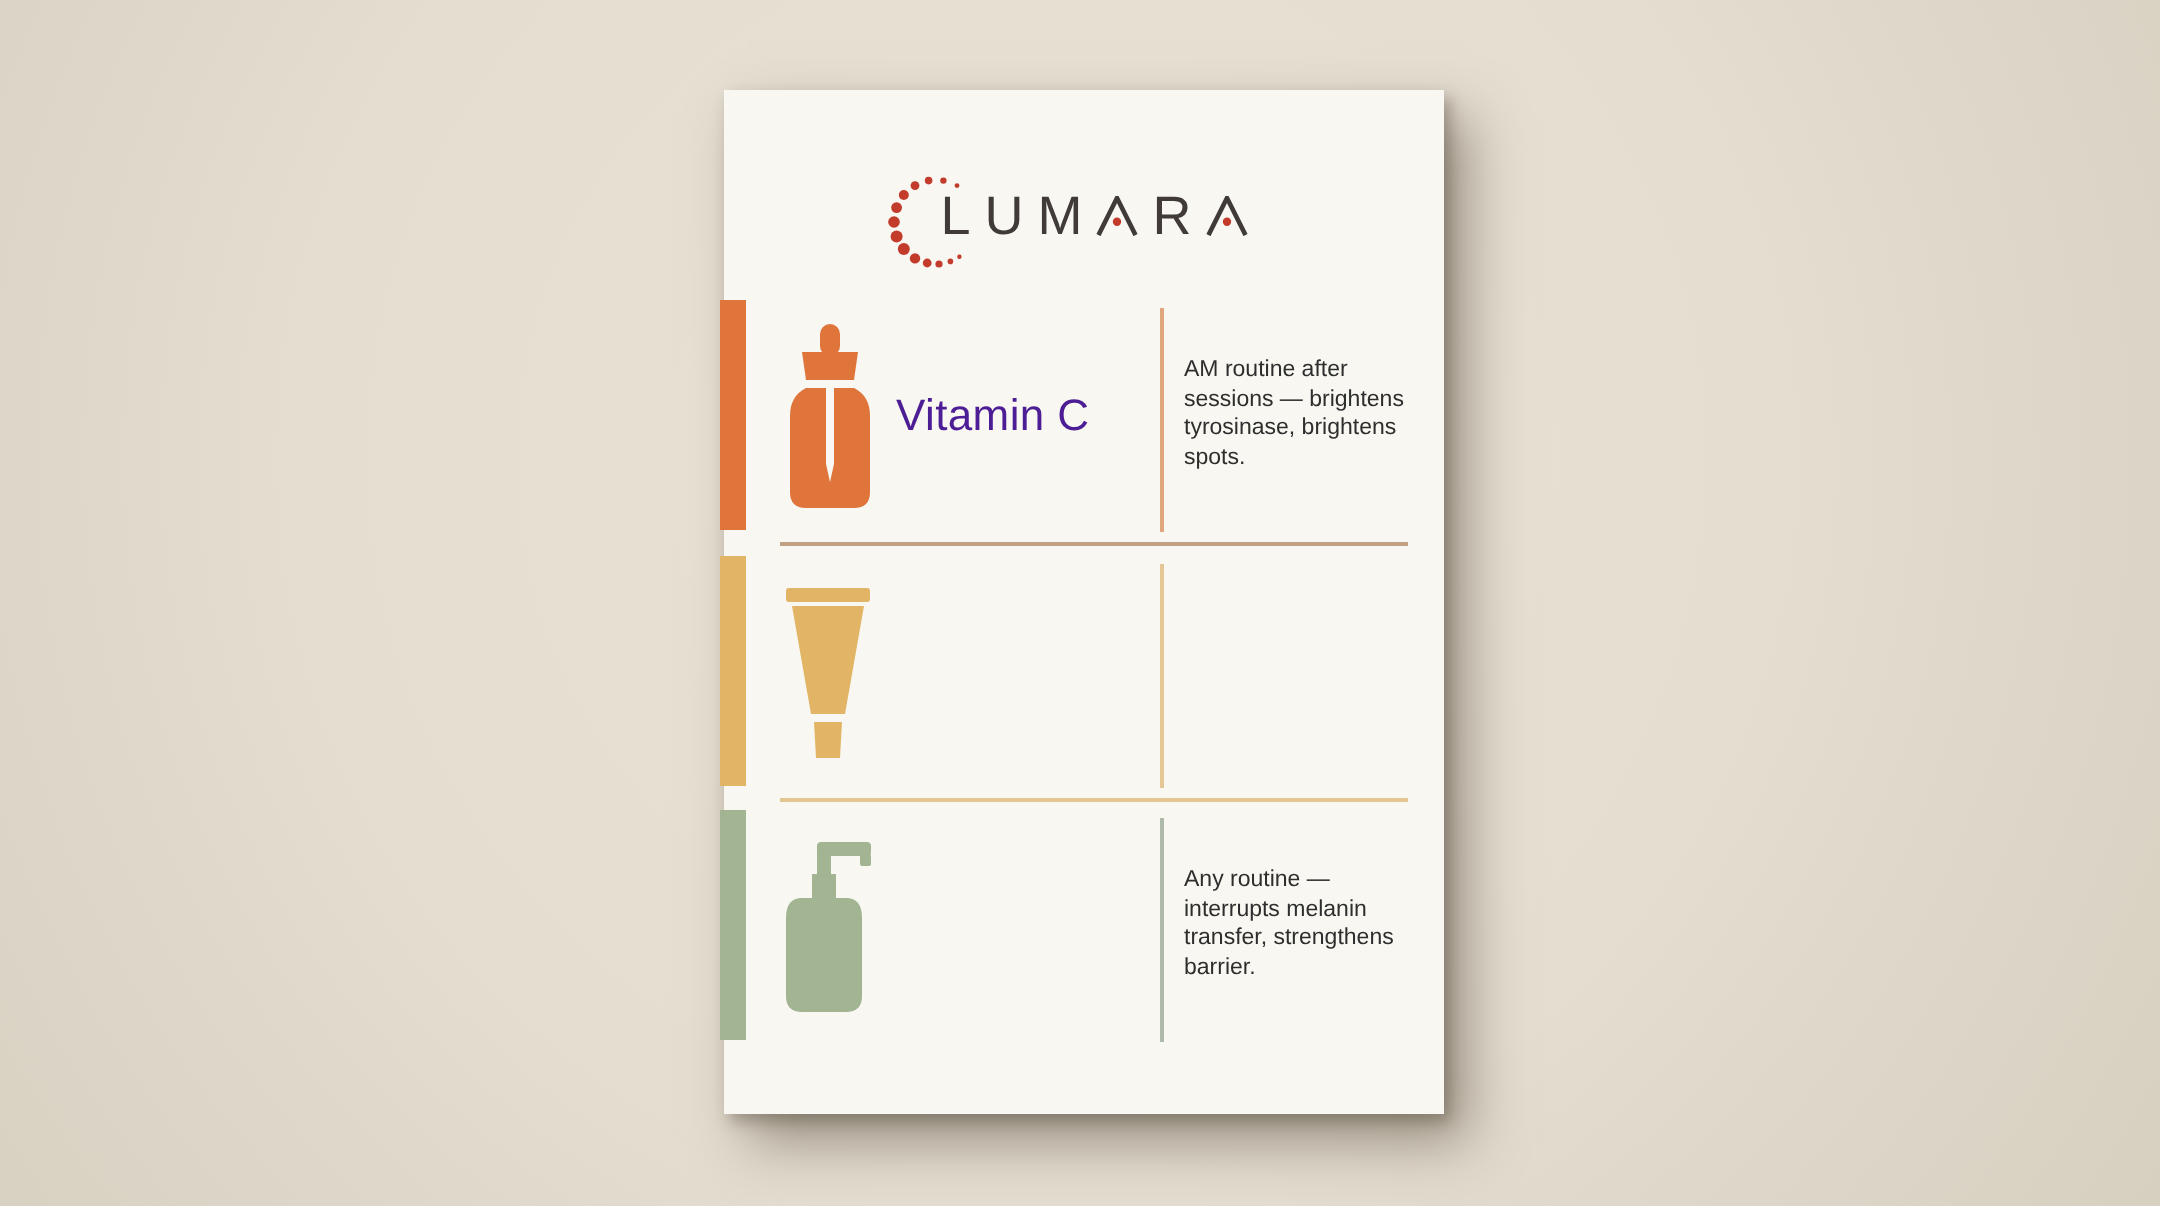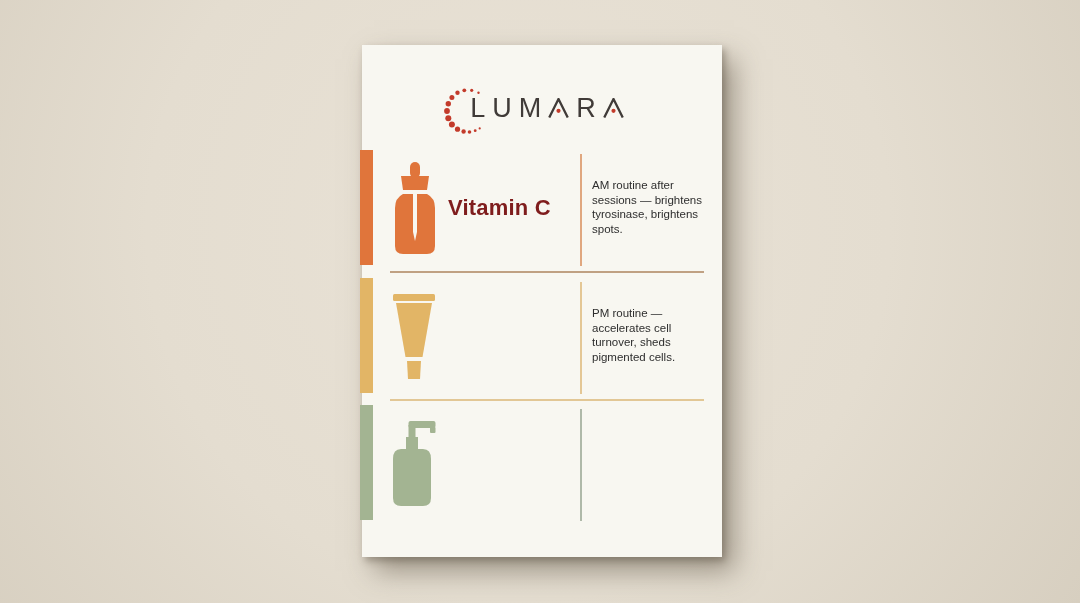--- a/index.html
+++ b/index.html
@@ -39,21 +39,21 @@
     background:var(--accent);
   }
   .icon-box {
     position:absolute; left:31px; top:10px; width:50px; height:100px;
     display:flex; align-items:center; justify-content:flex-start;
     color:var(--accent);
   }
   .sec-title {
     position:absolute; left:86px; top:0; height:120px; width:130px;
     display:flex; align-items:center;
-    font-size:22px; font-weight:700; color:#7f1d1d; letter-spacing:0.2px;text-align:center;
+    font-size:22px; font-weight:400; color:#4c1d95; letter-spacing:0.2px;text-align:center;
   }
   .vdivider {
     position:absolute; left:218px; top:6px; width:1.5px; height:112px;
     background:var(--divider);
   }
   .sec-desc {
     position:absolute; left:230px; top:30px; width:118px;
     font-size:11.5px; line-height:1.27; color:#2e2e2e;
   }
   .section-rule {
@@ -133,34 +133,34 @@
       <div class="icon-box">
         <svg width="42" height="85" viewBox="0 0 42 85">
           <g fill="currentColor">
             <rect x="0" y="0" width="42" height="7" rx="1.5"></rect>
             <path d="M3 9 L39 9 L29.5 63 L12.5 63 Z"></path>
             <path d="M14 67 L28 67 L27 85 L15 85 Z"></path>
           </g>
         </svg>
       </div>
       <div class="vdivider"></div>
-      <div class="sec-desc">PM routine — accelerates cell turnover, sheds pigmented cells.</div>
       <div class="section-rule"></div>
     </div>
 
     <div class="section sec-3" style="--accent: #a3b492; --divider: #afb9a9;">
       <div class="accent-bar"></div>
       <div class="icon-box">
         <svg width="50" height="86" viewBox="0 0 50 86">
           <g fill="currentColor">
             <path d="M8 29 L30 29 Q38 29 38 39 L38 78 Q38 86 30 86 L8 86 Q0 86 0 78 L0 39 Q0 29 8 29 Z"></path>
             <rect x="13" y="17" width="12" height="13"></rect>
             <rect x="15.5" y="5" width="7" height="14"></rect>
             <rect x="15.5" y="1" width="27" height="7" rx="2"></rect>
             <rect x="37" y="7" width="5.5" height="6" rx="1"></rect>
           </g>
         </svg>
       </div>
       <div class="vdivider"></div>
+      <div class="sec-desc">Any routine — interrupts melanin transfer, strengthens barrier.</div>
     </div>
 
   </div>
 </div>
 
 </body></html>

